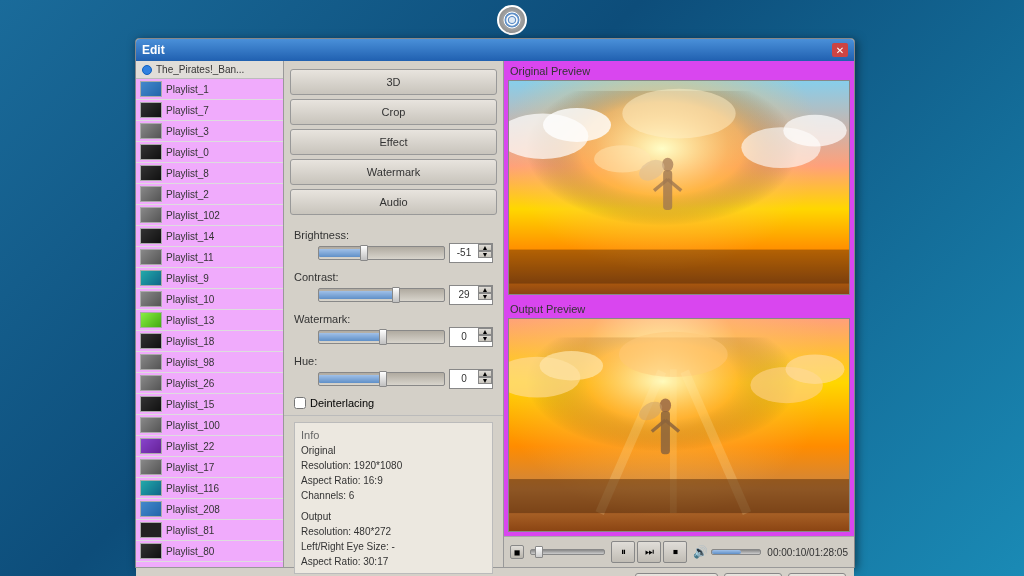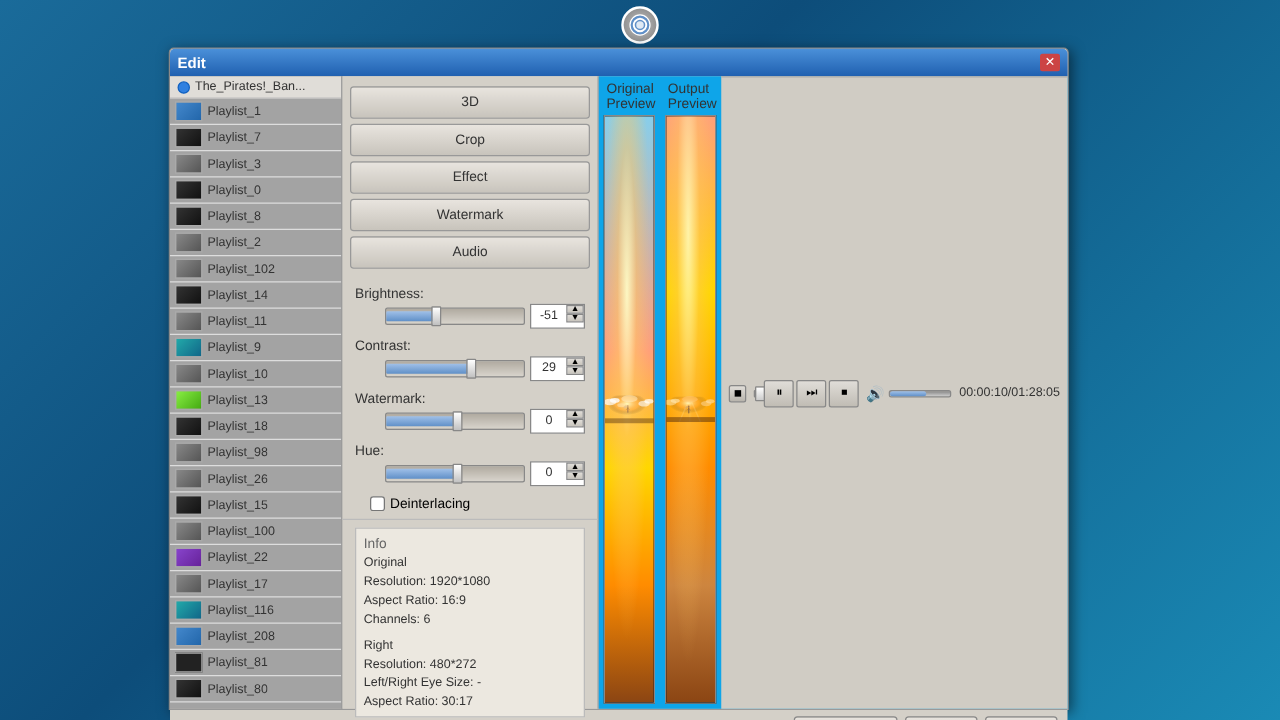--- a/index.html
+++ b/index.html
@@ -75,21 +75,21 @@
     }
 
     .window-body {
       display: flex;
       height: calc(100% - 22px);
     }
 
     
     .playlist-panel {
       width: 148px;
-      background: #a3a3a3;
+      background: #f0abfc;
       border-right: 1px solid #999;
       overflow-y: auto;
       overflow-x: hidden;
     }
 
     .playlist-header {
       background: #e0ddd8;
       padding: 3px 6px;
       border-bottom: 1px solid #bbb;
       display: flex;
@@ -240,21 +240,20 @@
       font-size: 10px;
       line-height: 18px;
       color: #333;
     }
 
     .deinterlace-row {
       display: flex;
       align-items: center;
       gap: 4px;
       margin-top: 6px;
-      margin-left: 12px;
     }
 
     .deinterlace-cb {
       width: 12px;
       height: 12px;
       border: 1px solid #888;
       background: white;
     }
 
     
@@ -272,22 +271,22 @@
     }
 
     .info-line {
       line-height: 1.5;
     }
 
     
     .preview-panel {
       flex: 1;
       display: flex;
-      flex-direction: row;
-      background: #0ea5e9;
+      flex-direction: column;
+      background: #d946ef;
     }
 
     .preview-section {
       flex: 1;
       padding: 4px;
       display: flex;
       flex-direction: column;
     }
 
     .preview-label {
@@ -675,21 +674,21 @@
       </div>
 
       <div class="info-section">
         <div class="info-box">
           <div class="section-divider-label">Info</div>
           <div class="info-line">Original</div>
           <div class="info-line">Resolution: 1920*1080</div>
           <div class="info-line">Aspect Ratio: 16:9</div>
           <div class="info-line">Channels: 6</div>
           <div style="height:6px"></div>
-          <div class="info-line">Right</div>
+          <div class="info-line">Output</div>
           <div class="info-line">Resolution: 480*272</div>
           <div class="info-line">Left/Right Eye Size: -</div>
           <div class="info-line">Aspect Ratio: 30:17</div>
 
         </div>
       </div>
 
     </div>
 
     <div class="preview-panel">

